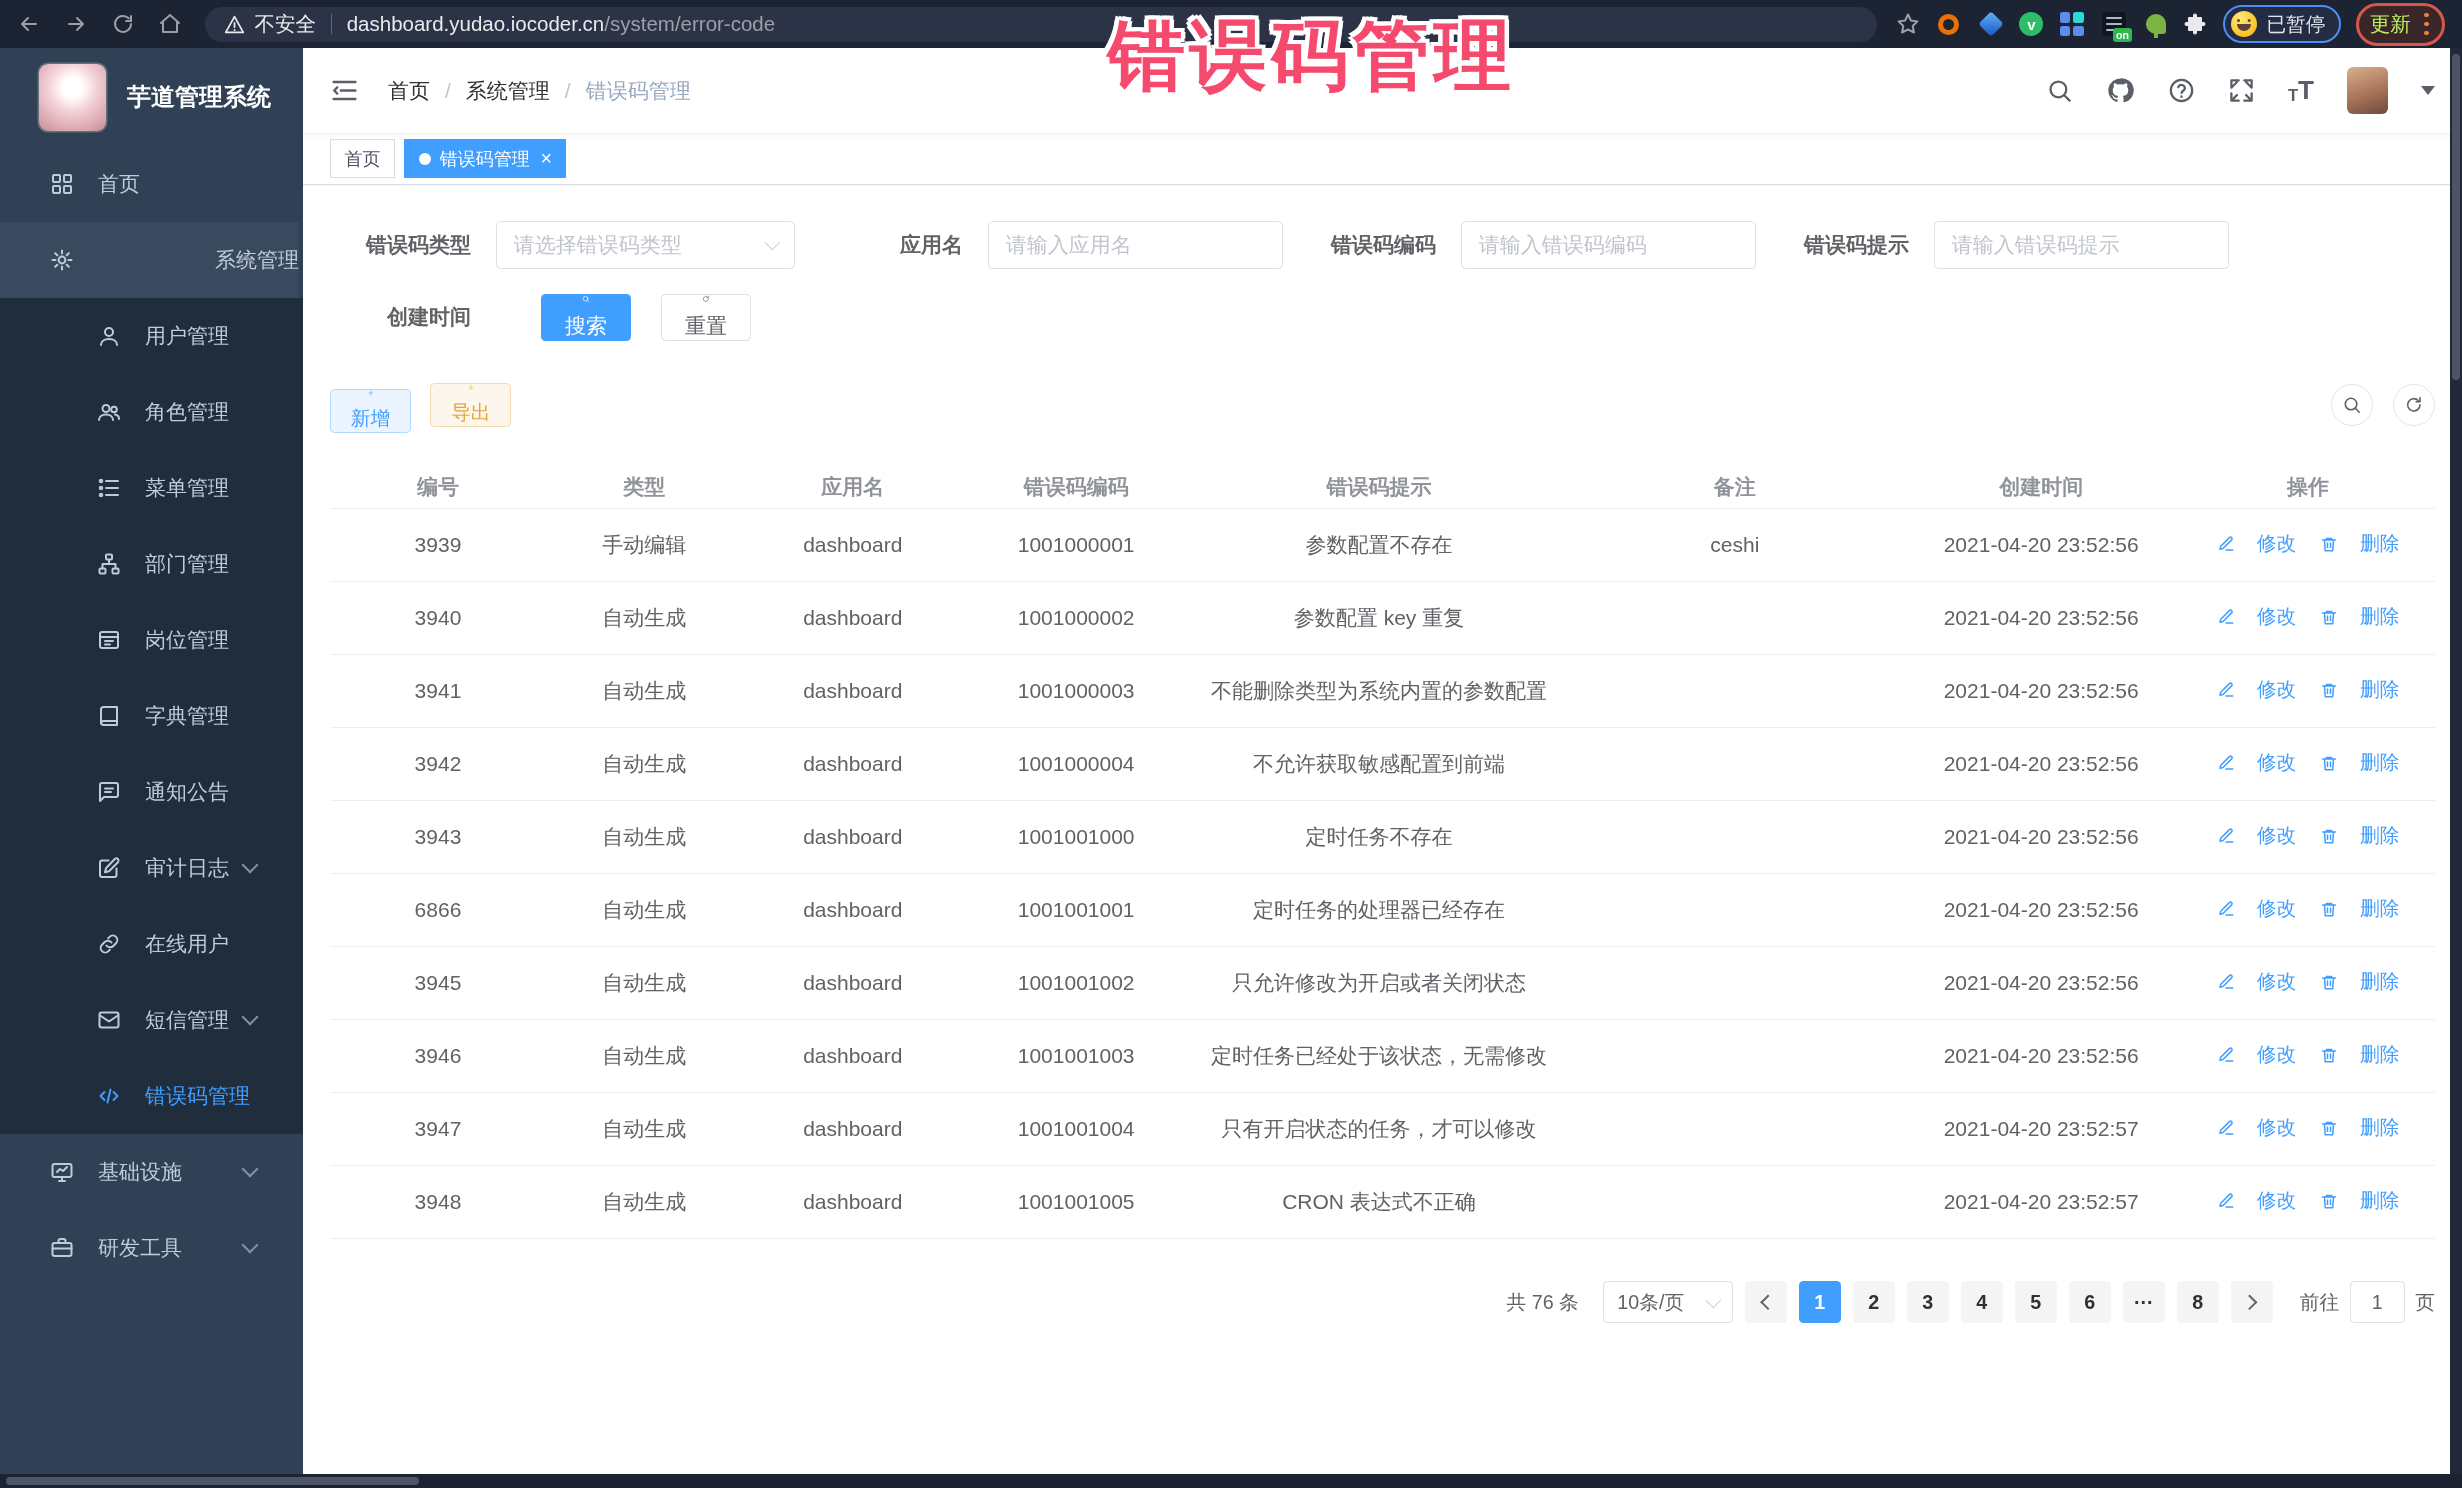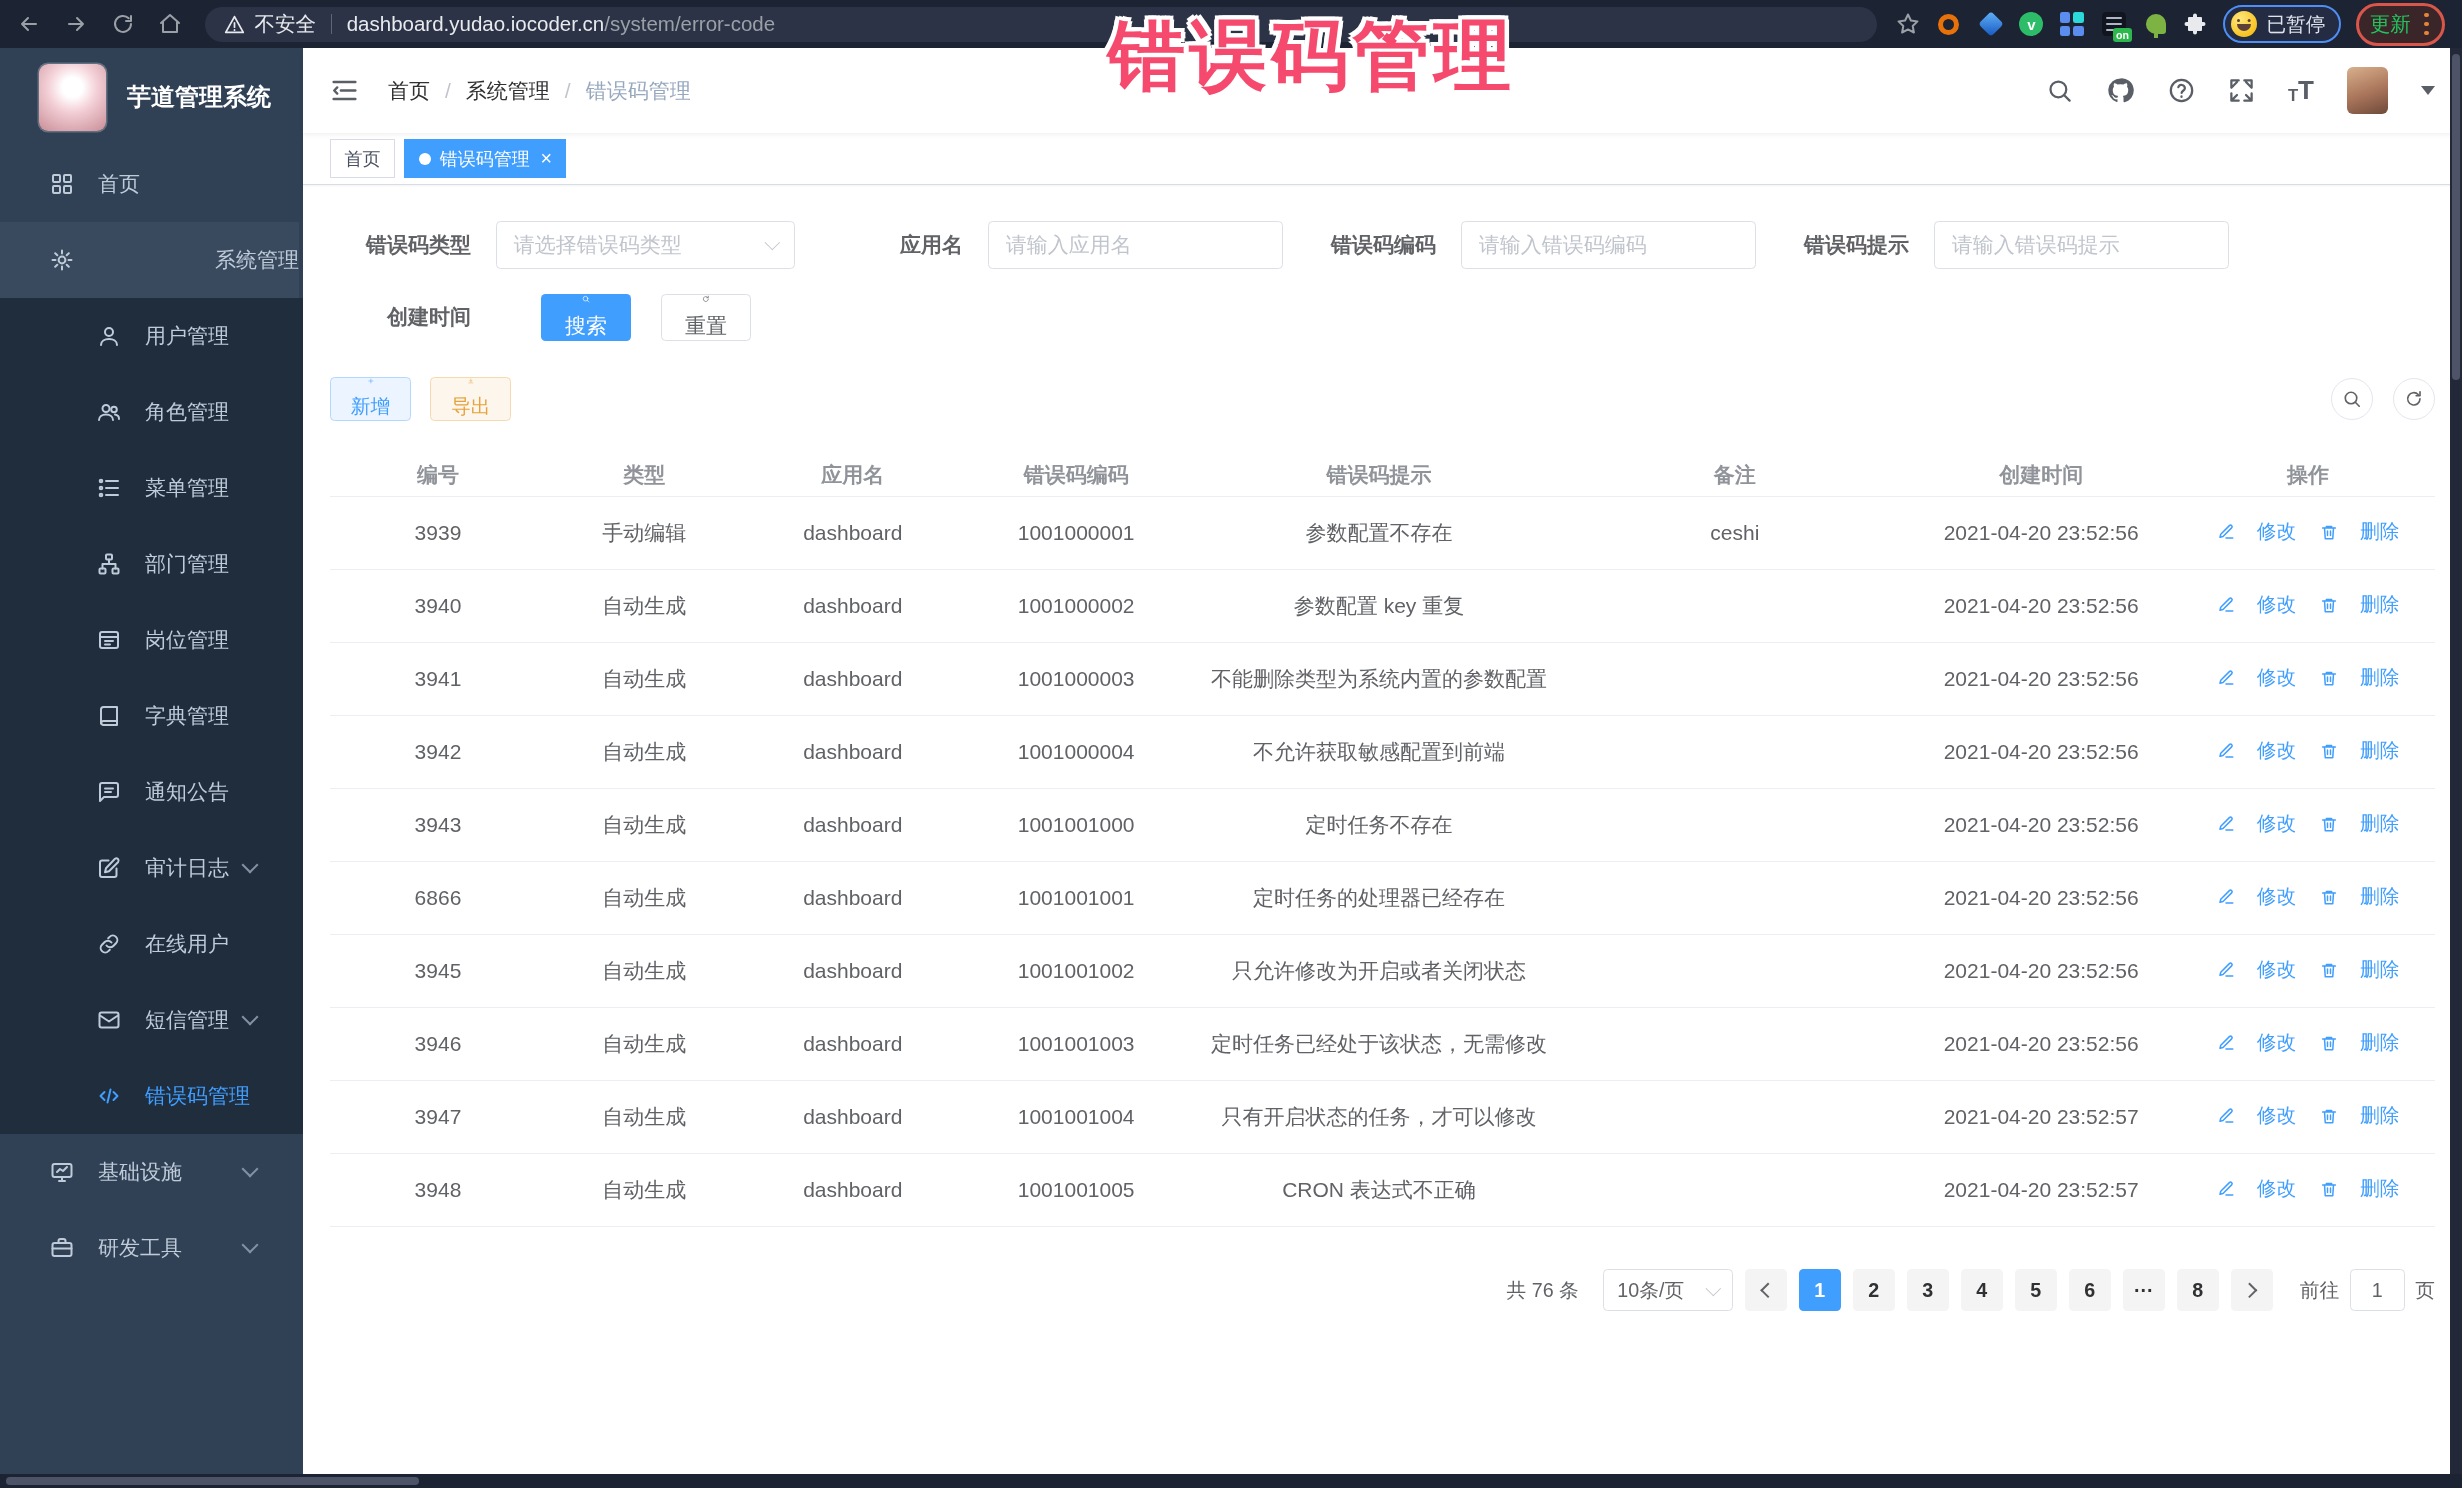--- a/index.html
+++ b/index.html
@@ -29,21 +29,21 @@
   .onbadge { position:absolute; right:-6px; bottom:-6px; background:#2db84d; color:#fff; font-size:10.6px; font-weight:bold; padding:0.8px 3px; border-radius:3px; }
   .keyext { width:19.7px; height:19.7px; border-radius:50% 50% 3px 50%; background:#7cb342; position:relative; }
   .keyext:after { content:""; position:absolute; left:7.6px; top:15px; width:4.5px; height:9px; background:#7cb342; }
   .puzzle { color:#e8eaed; }
   .paused-pill { display:flex; align-items:center; gap:9px; border:2.3px solid #4e8ef7; border-radius:24px; padding:3.8px 13.6px 3.8px 6px; background:#232c42; }
   .emoji-face { width:26px; height:26px; background:radial-gradient(circle at 35% 30%,#ffe77a,#f4b400); border-radius:50%; position:relative; }
   .emoji-face:before { content:""; position:absolute; left:5.3px; top:7.6px; width:3.8px; height:3.8px; border-radius:50%; background:#5d4037; box-shadow:10.6px 0 0 #5d4037; }
   .emoji-face:after { content:""; position:absolute; left:6px; top:13px; width:13.6px; height:6.8px; border-radius:0 0 13.6px 13.6px; background:#5d4037; }
   .paused-label { color:#dfe3ec; font-size:19.7px; }
   .update-wrap { display:flex; align-items:center; gap:10.6px; border:3px solid #d9564a; border-radius:27px; padding:4.5px 10.6px; background:#3a2629; }
-  .update-label { color:#22c55e; font-size:20.5px; }
+  .update-label { color:#bef264; font-size:20.5px; }
   .kebab { display:flex; flex-direction:column; gap:4.5px; padding:0 3px; }
   .kebab i { width:4.5px; height:4.5px; border-radius:50%; background:#e8833a; }
   .star-ic { color:#9aa0a6; }
 
   
   .app { position:absolute; top:48px; left:0; right:0; bottom:0; display:flex; }
   .sidebar { width:303px; background:#304156; color:#bfcbd9; flex:0 0 auto; display:flex; flex-direction:column; }
   .logo-row { height:98px; display:flex; align-items:center; padding-left:39px; flex:0 0 auto; }
   .logo-img { width:67px; height:67px; border-radius:9px; background:radial-gradient(circle at 50% 35%,#fff 18%,#f3cfd6 45%,#c98d96 100%); box-shadow:0 0 0 1.5px rgba(255,255,255,.25); }
   .app-title { margin-left:21px; color:#fff; font-size:24px; font-weight:bold; }
@@ -95,21 +95,21 @@
   .selcaret { width:10.6px; height:10.6px; border-right:1.5px solid #c0c4cc; border-bottom:1.5px solid #c0c4cc; transform:rotate(45deg); margin-top:-4.5px; }
   .daterange { width:342px; justify-content:flex-start; gap:0; }
   .daterange .cal { color:#c0c4cc; margin-right:12px; flex:0 0 auto; }
   .dr-txt { width:114px; text-align:center; color:#c0c4cc; }
   .dr-sep { width:30px; text-align:center; color:#c0c4cc; }
   .btn { height:47px; border-radius:4.5px; display:inline-flex; align-items:center; gap:9px; font-size:21px; padding:0 23px; cursor:pointer; border:0.8px solid transparent;flex-direction:column; }
   .btn svg { width:19.7px; height:19.7px; }
   .btn-primary { background:#409eff; color:#fff; margin-left:45px; }
   .btn-plain { background:#fff; border-color:#dcdfe6; color:#606266; margin-left:23px; }
   .toolbar { margin-top:36px; display:flex; align-items:center; }
-  .btn-addplain { background:#ecf5ff; border-color:#b3d8ff; color:#409eff; height:44px; font-size:19.7px; padding:0 19.7px; }
+  .btn-addplain { background:#ecf5ff; border-color:#b3d8ff; color:#409eff; height:44px; font-size:19.7px; padding:0 19.7px;margin-top:12px; }
   .btn-warnplain { background:#fdf6ec; border-color:#f5dab1; color:#e6a23c; height:44px; font-size:19.7px; padding:0 19.7px; margin-left:19.7px; }
   .tool-right { margin-left:auto; display:flex; gap:19.7px; }
   .circ-btn { width:42px; height:42px; border-radius:50%; border:0.8px solid #e3e6ec; color:#606266; display:flex; align-items:center; justify-content:center; background:#fff; cursor:pointer; }
   .circ-btn svg { width:19.7px; height:19.7px; }
 
   
   .table { margin-top:32px; }
   .thead { display:flex; align-items:center; height:44px; border-bottom:0.8px solid #ebeef5; color:#909399; font-weight:bold; font-size:21px; }
   .trow { display:flex; align-items:center; border-bottom:0.8px solid #ebeef5; color:#606266; font-size:21px; padding:19.7px 0; min-height:73px; }
   .tc { text-align:center; padding:0 6px; line-height:1.5; }

